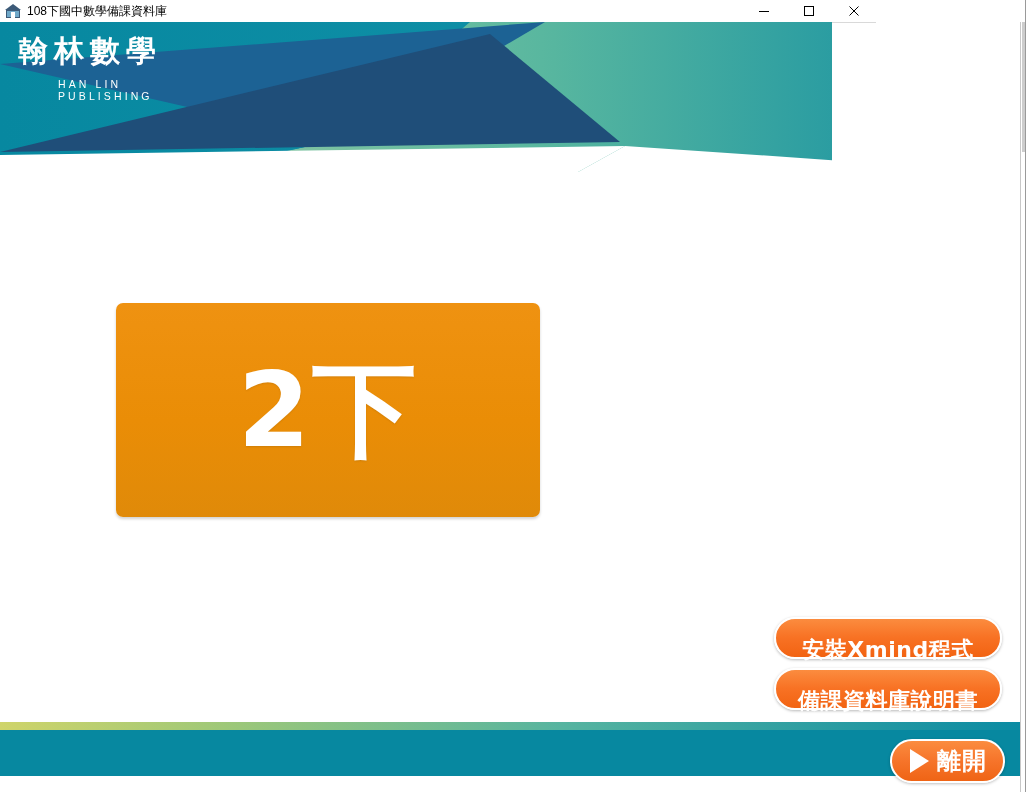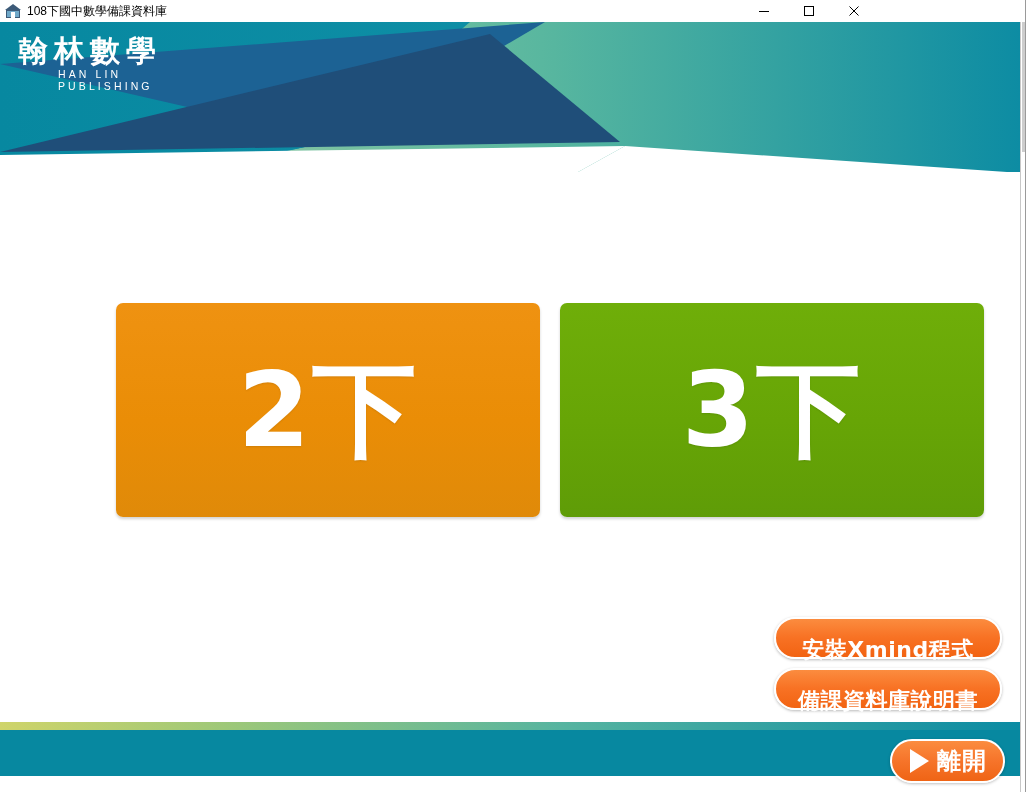--- a/index.html
+++ b/index.html
@@ -83,21 +83,21 @@
     justify-content: center;
     color: #000000;
     font-size: 11px;
   }
   .tb-btn svg { display: block; }
 
   
   .header {
     position: absolute;
     left: 0; top: 22px;
-    width: 1020px;
+    width: 832px;
     height: 160px;
     overflow: hidden;
   }
   .header svg { display: block; }
 
   .logo {
     position: absolute;
     left: 18px;
     top: 12px;
     width: 200px;
@@ -108,21 +108,21 @@
     font-size: 30px;
     font-weight: bold;
     letter-spacing: 6px;
     line-height: 1.1;
     font-family: "DejaVu Sans", "Liberation Sans", sans-serif;
   }
   .logo-en {
     color: #ffffff;
     font-size: 10.5px;
     letter-spacing: 3.1px;
-    margin-top: 1px;
+    margin-top: 11px;
     font-family: "Liberation Sans", sans-serif;
     padding-left: 40px;
   }
 
   .header-title {
     position: absolute;
     right: 72px;
     top: 37px;
     text-align: right;
   }
@@ -358,23 +358,20 @@
 
     <div class="header-title">
       <div class="ht-rule"></div>
     </div>
   </div>
 
   <div class="grade-row">
     <div class="grade-btn g2">
       <span class="grade-label">2下</span>
     </div>
-    <div class="grade-btn g3">
-      <span class="grade-label">3下</span>
-    </div>
   </div>
 
   <div class="pill-stack">
     <div class="pill">
       <span class="pill-label">安裝Xmind程式</span>
     </div>
     <div class="pill">
       <span class="pill-label">備課資料庫說明書</span>
     </div>
   </div>

